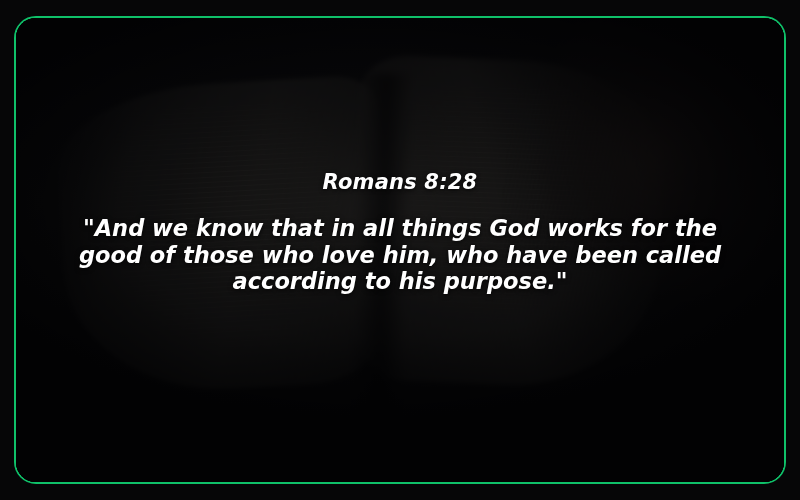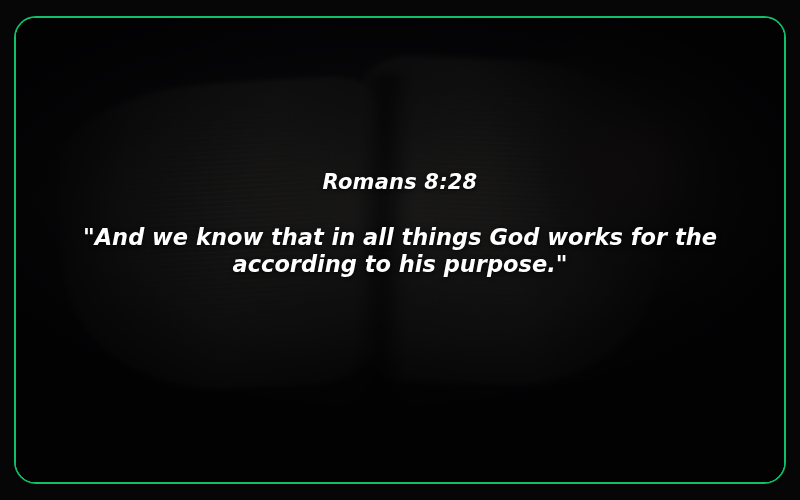--- a/index.html
+++ b/index.html
@@ -223,21 +223,21 @@
   }
 
   .verse-ref {
     font-family: "DejaVu Sans", sans-serif;
     font-style: italic;
     font-weight: bold;
     font-size: 21px;
     letter-spacing: 0.2px;
     color: #ffffff;
     text-shadow: 0 1px 4px rgba(0,0,0,0.85);
-    margin-bottom: 30px;
+    margin-bottom: 21px;
   }
 
   .verse-text {
     font-family: "DejaVu Sans", sans-serif;
     font-style: italic;
     font-weight: bold;
     font-size: 22.5px;
     line-height: 26.5px;
     color: #ffffff;
     text-shadow: 0 1px 5px rgba(0,0,0,0.85);
@@ -264,18 +264,19 @@
       <div class="gutter"></div>
       <div class="hand"></div>
       <div class="vignette"></div>
       <div class="dim"></div>
     </div>
 
     <div class="text-block">
       <div class="verse-ref">Romans 8:28</div>
       <div class="verse-text">
         <span class="line">"And we know that in all things God works for the</span>
+        <span class="line">good of those who love him, who have been called</span>
         <span class="line">according to his purpose."</span>
       </div>
     </div>
 
   </div>
 </div>
 
 </body></html>

